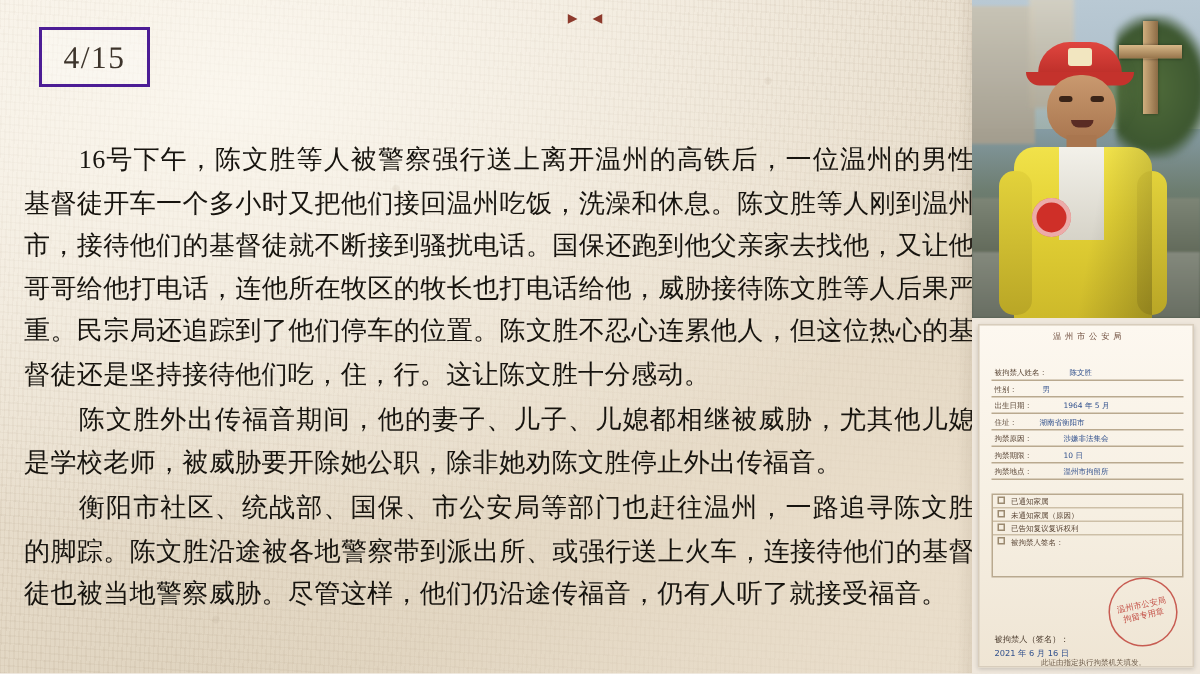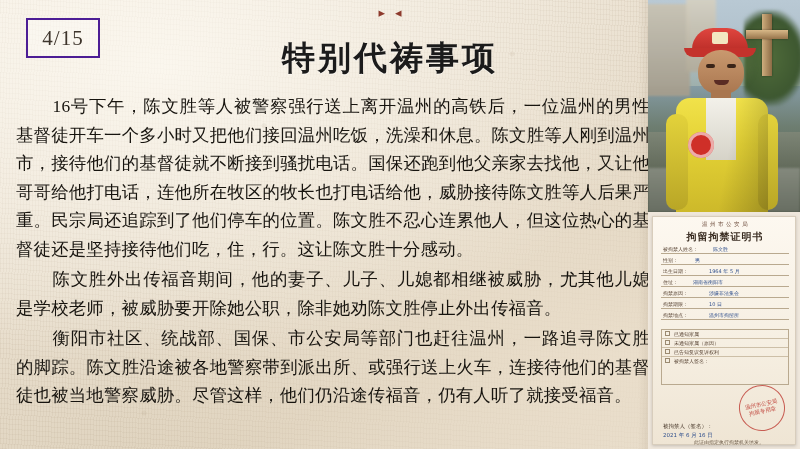--- a/index.html
+++ b/index.html
@@ -288,21 +288,20 @@
 
   <div class="page-num">
     <span>4/15</span>
   </div>
 
   <div class="header-line">
     <span class="tri">▸</span>
     <span class="tri">◂</span>
   </div>
 
-  <div class="title">特别代祷事项</div>
 
   <div class="body-text">
     <p>16号下午，陈文胜等人被警察强行送上离开温州的高铁后，一位温州的男性基督徒开车一个多小时又把他们接回温州吃饭，洗澡和休息。陈文胜等人刚到温州市，接待他们的基督徒就不断接到骚扰电话。国保还跑到他父亲家去找他，又让他哥哥给他打电话，连他所在牧区的牧长也打电话给他，威胁接待陈文胜等人后果严重。民宗局还追踪到了他们停车的位置。陈文胜不忍心连累他人，但这位热心的基督徒还是坚持接待他们吃，住，行。这让陈文胜十分感动。</p>
     <p>陈文胜外出传福音期间，他的妻子、儿子、儿媳都相继被威胁，尤其他儿媳是学校老师，被威胁要开除她公职，除非她劝陈文胜停止外出传福音。</p>
     <p>衡阳市社区、统战部、国保、市公安局等部门也赶往温州，一路追寻陈文胜的脚踪。陈文胜沿途被各地警察带到派出所、或强行送上火车，连接待他们的基督徒也被当地警察威胁。尽管这样，他们仍沿途传福音，仍有人听了就接受福音。</p>
   </div>
 
   <div class="col-divider"></div>
 
   <div class="right-col">
@@ -330,21 +329,20 @@
         <div class="p-vest-logo"></div>
         <div class="p-arm-l"></div>
         <div class="p-arm-r"></div>
         <div class="p-vest-shadow"></div>
       </div>
     </div>
 
     <div class="photo-bottom">
       <div class="doc-sheet">
         <div class="doc-head">温 州 市 公 安 局</div>
-        <div class="doc-title">拘留拘禁证明书</div>
 
         <div class="doc-lines">
           <div class="dl">
               <b>被拘禁人姓名：</b>
               <span style="left:52px">陈文胜</span>
             </div>
           <div class="dl">
               <b>性别：</b>
               <span style="left:34px">男</span>
             </div>

